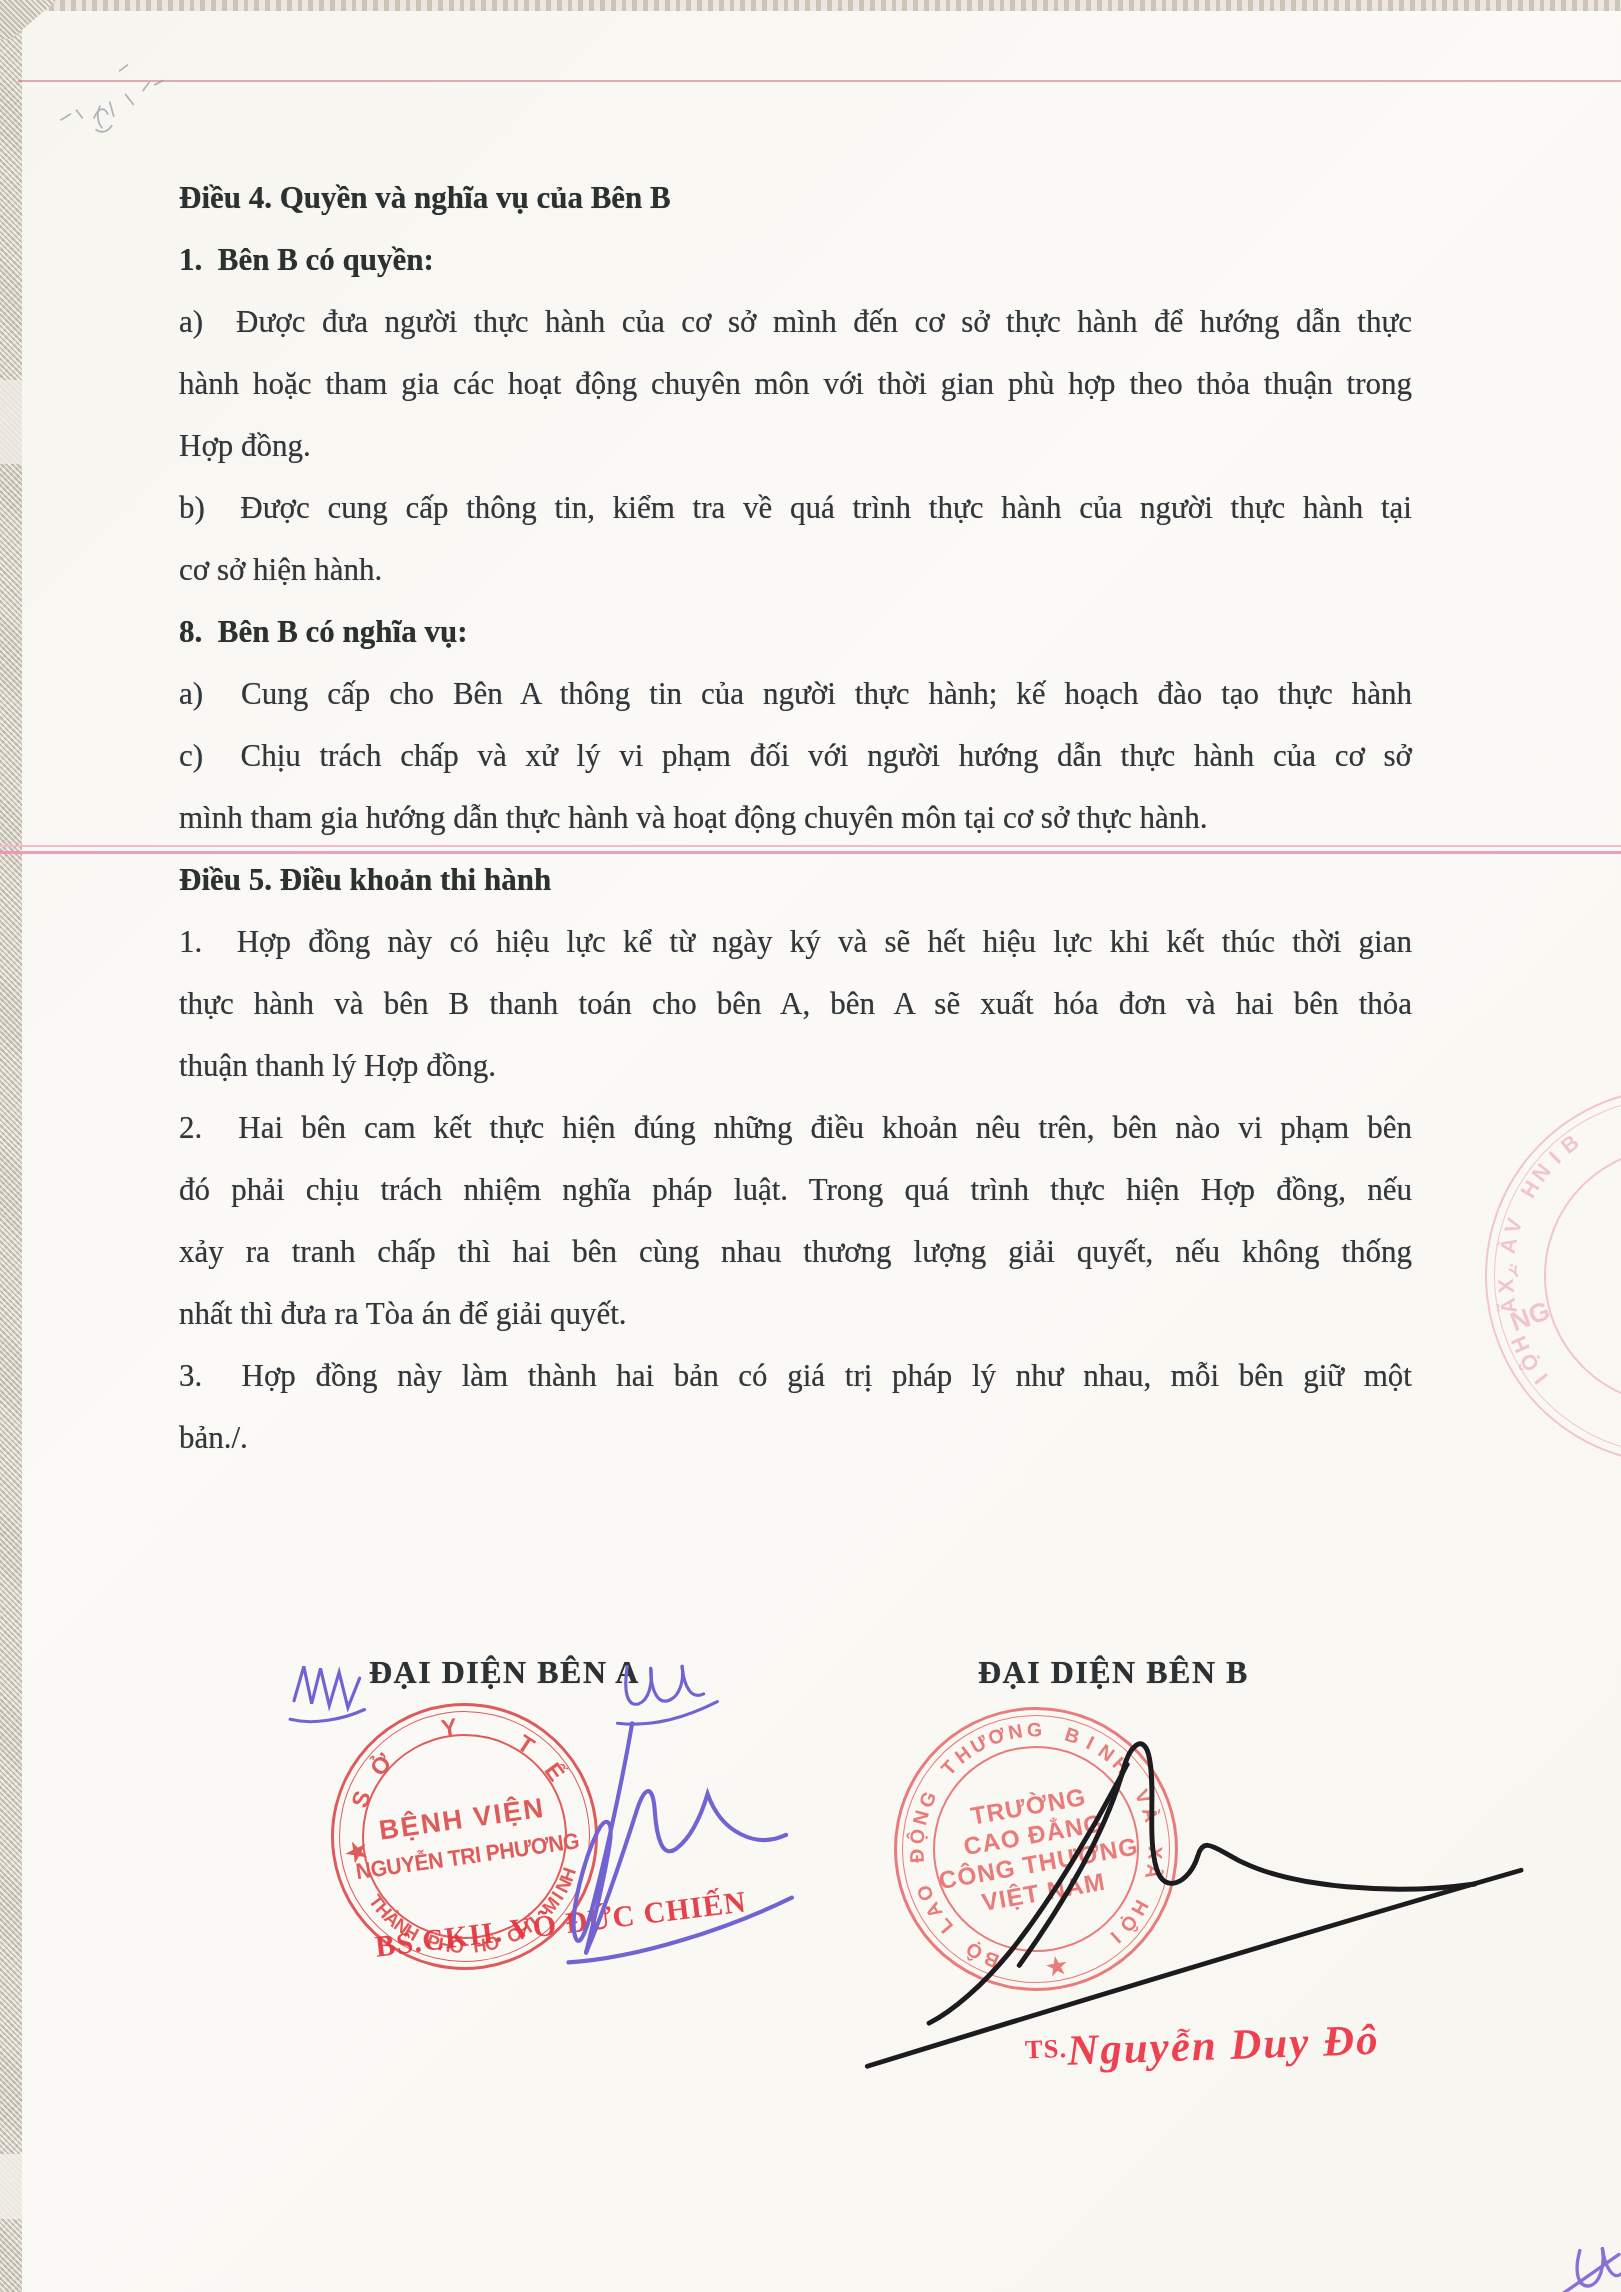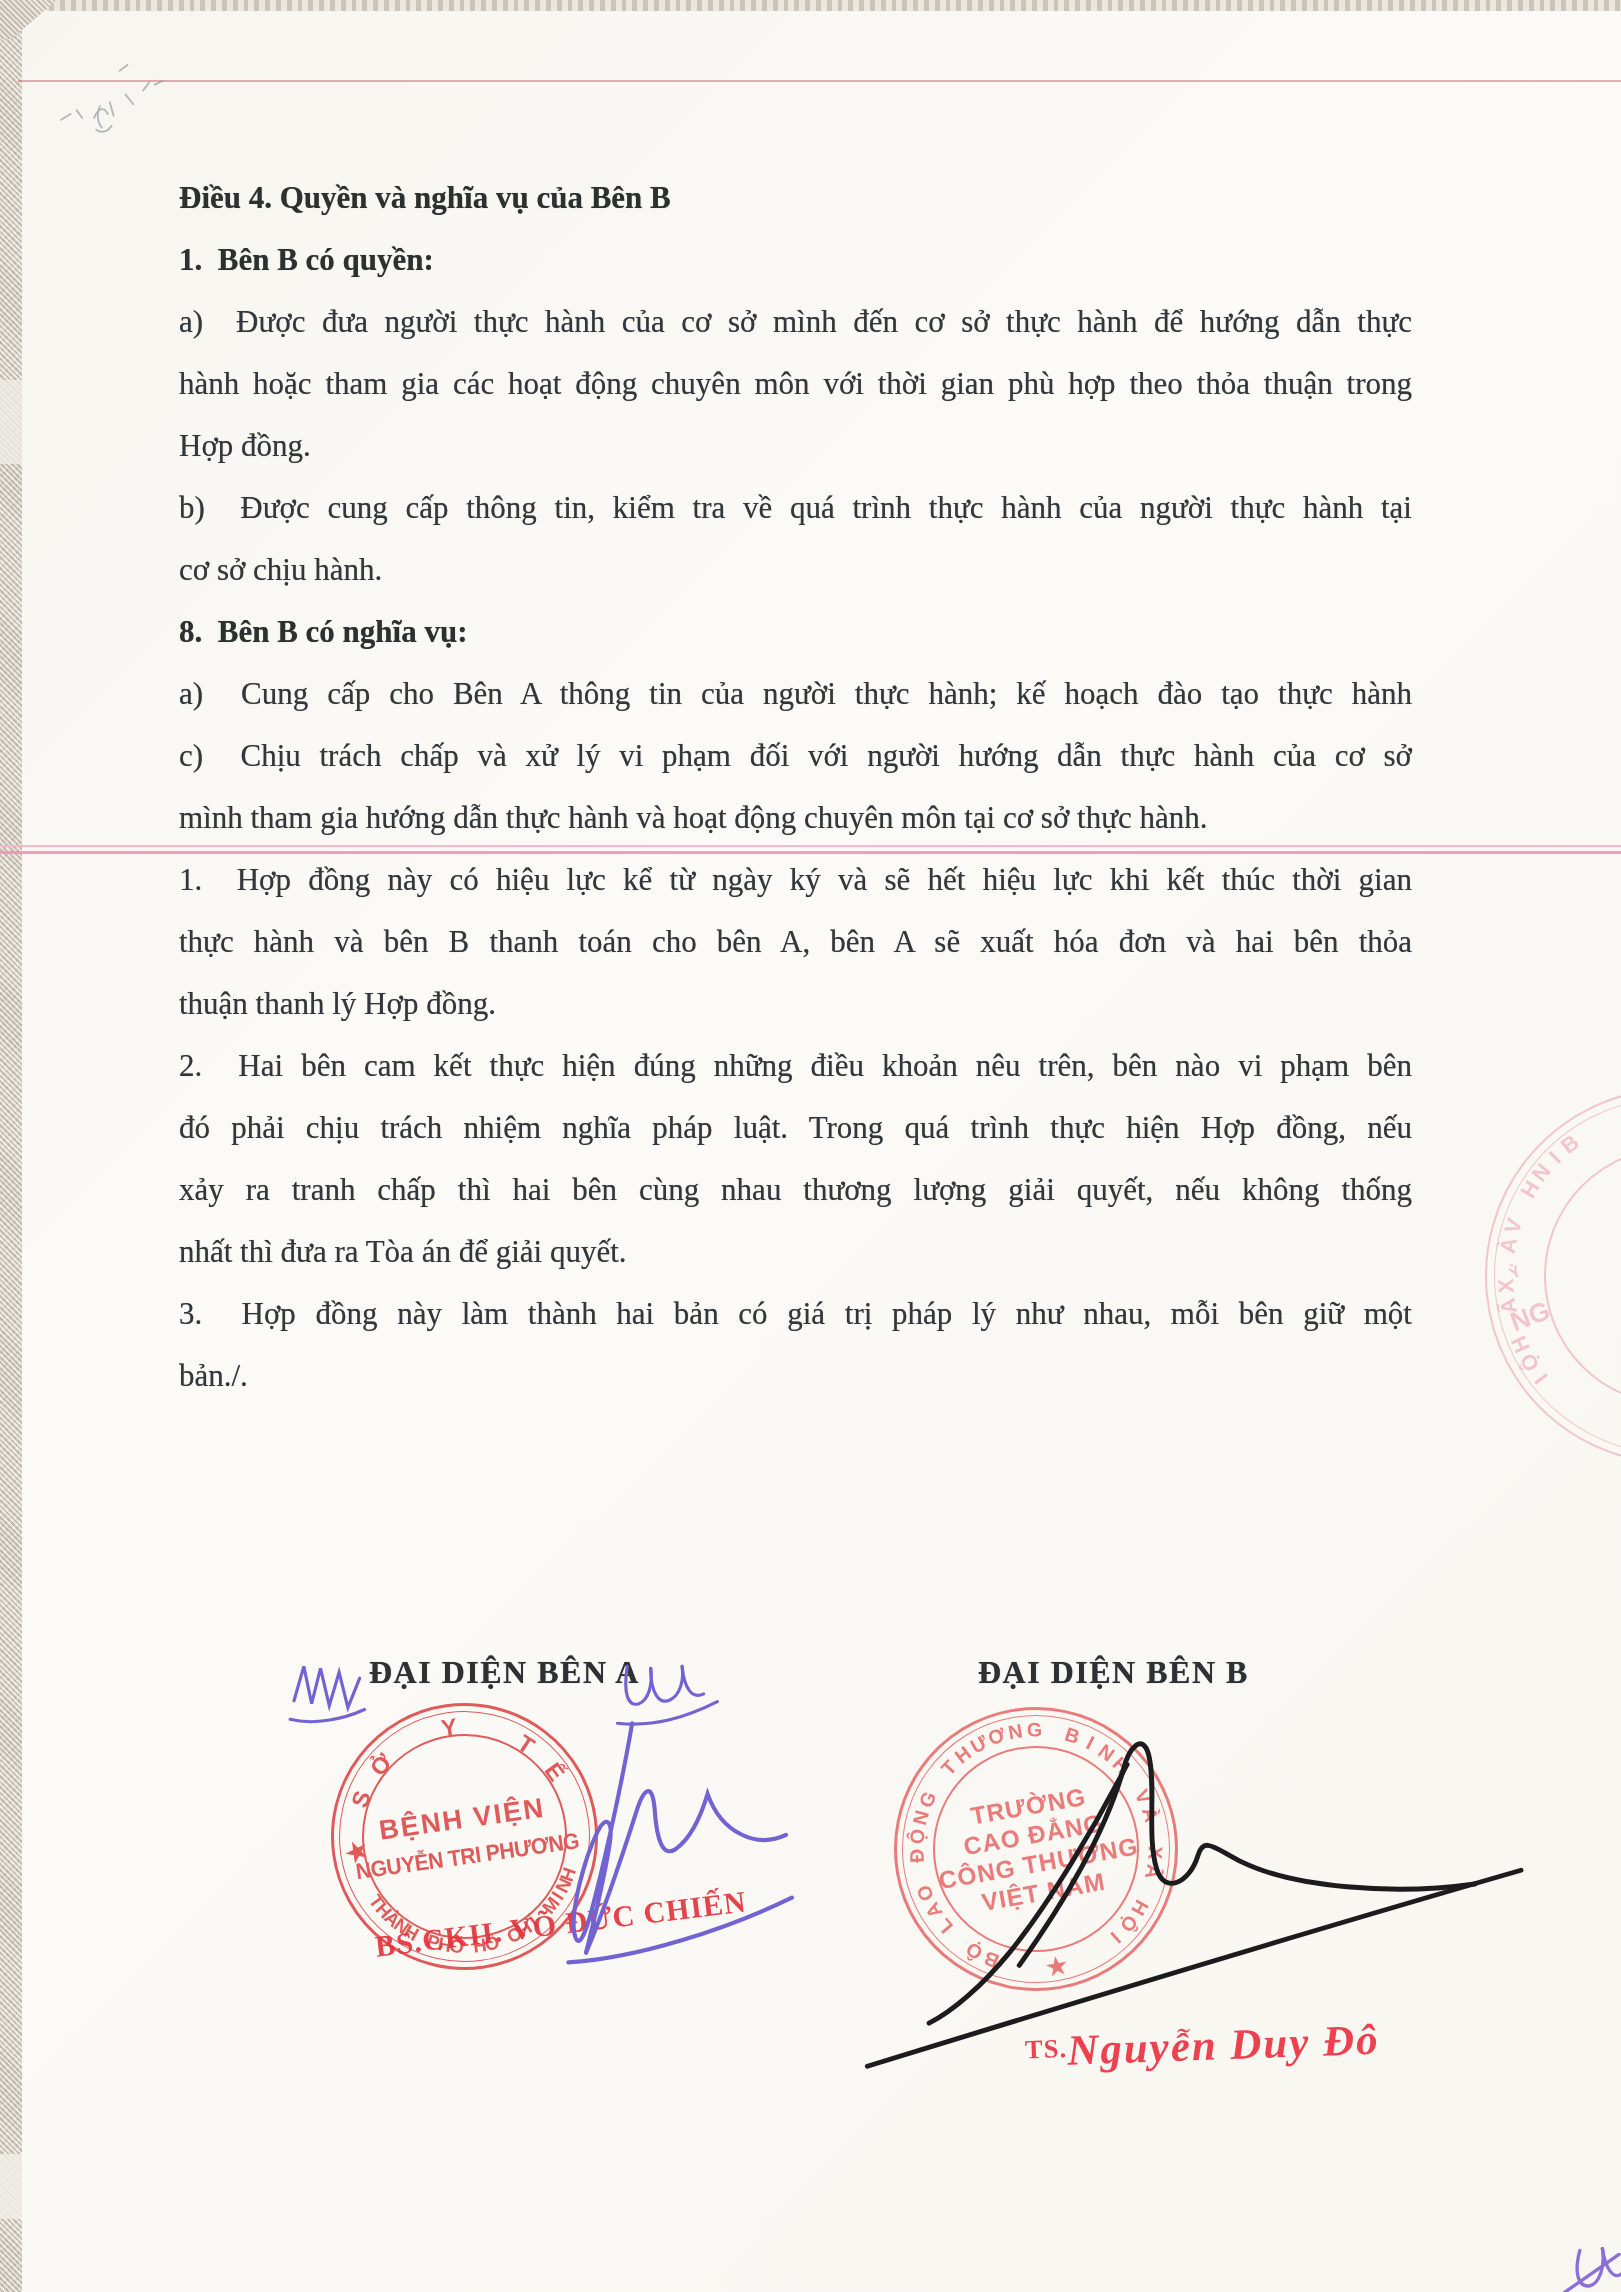--- a/index.html
+++ b/index.html
@@ -112,25 +112,26 @@
   <div class="rule-pink-a"></div>
   <div class="rule-pink-b"></div>
 
   <div class="doc-body" id="docBody">
       <div class="line bold">Điều 4. Quyền và nghĩa vụ của Bên B</div>
       <div class="line bold">1.  Bên B có quyền:</div>
       <div class="line just">a)  Được đưa người thực hành của cơ sở mình đến cơ sở thực hành để hướng dẫn thực</div>
       <div class="line just">hành hoặc tham gia các hoạt động chuyên môn với thời gian phù hợp theo thỏa thuận trong</div>
       <div class="line">Hợp đồng.</div>
       <div class="line just">b)  Được cung cấp thông tin, kiểm tra về quá trình thực hành của người thực hành tại</div>
-      <div class="line">cơ sở chịu hành.</div>
+      <div class="line">cơ sở hiện hành.</div>
       <div class="line bold">8.  Bên B có nghĩa vụ:</div>
       <div class="line just">a)  Cung cấp cho Bên A thông tin của người thực hành; kế hoạch đào tạo thực hành</div>
       <div class="line just">c)  Chịu trách chấp và xử lý vi phạm đối với người hướng dẫn thực hành của cơ sở</div>
       <div class="line">mình tham gia hướng dẫn thực hành và hoạt động chuyên môn tại cơ sở thực hành.</div>
+      <div class="line bold">Điều 5. Điều khoản thi hành</div>
       <div class="line just">1.  Hợp đồng này có hiệu lực kể từ ngày ký và sẽ hết hiệu lực khi kết thúc thời gian</div>
       <div class="line just">thực hành và bên B thanh toán cho bên A, bên A sẽ xuất hóa đơn và hai bên thỏa</div>
       <div class="line">thuận thanh lý Hợp đồng.</div>
       <div class="line just">2.  Hai bên cam kết thực hiện đúng những điều khoản nêu trên, bên nào vi phạm bên</div>
       <div class="line just">đó phải chịu trách nhiệm nghĩa pháp luật. Trong quá trình thực hiện Hợp đồng, nếu</div>
       <div class="line just">xảy ra tranh chấp thì hai bên cùng nhau thương lượng giải quyết, nếu không thống</div>
       <div class="line">nhất thì đưa ra Tòa án để giải quyết.</div>
       <div class="line just">3.  Hợp đồng này làm thành hai bản có giá trị pháp lý như nhau, mỗi bên giữ một</div>
       <div class="line">bản./.</div>
     </div>

